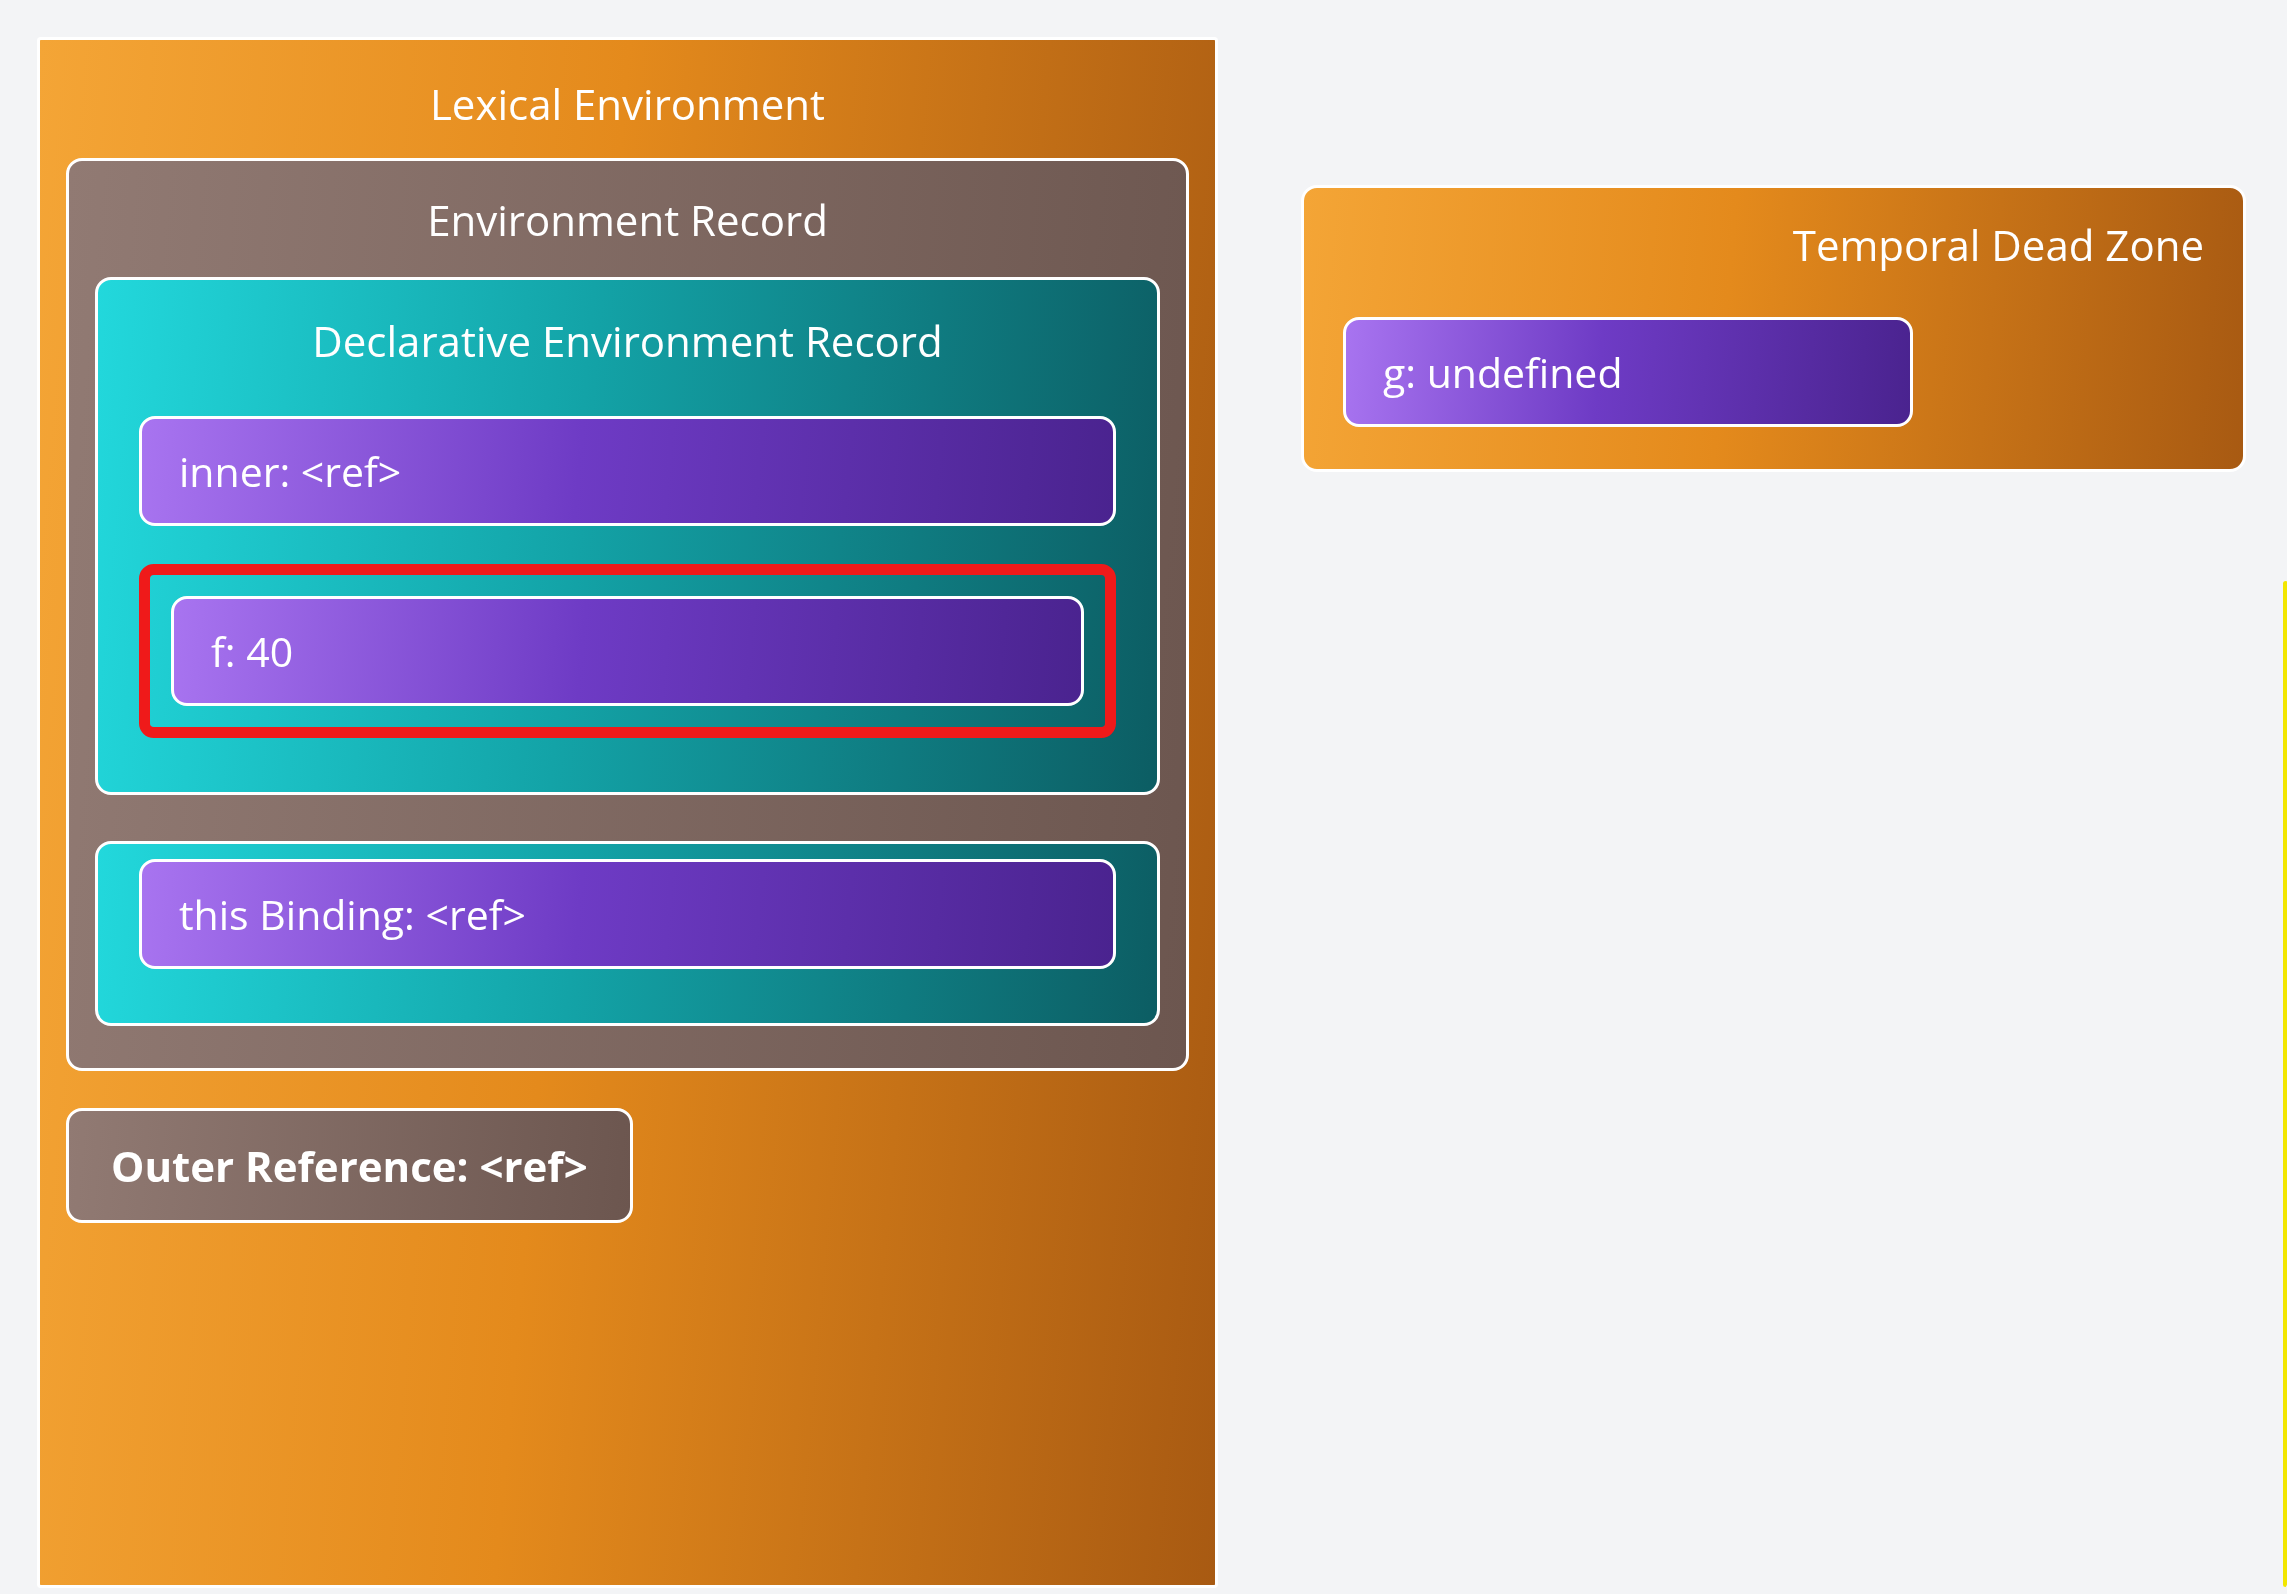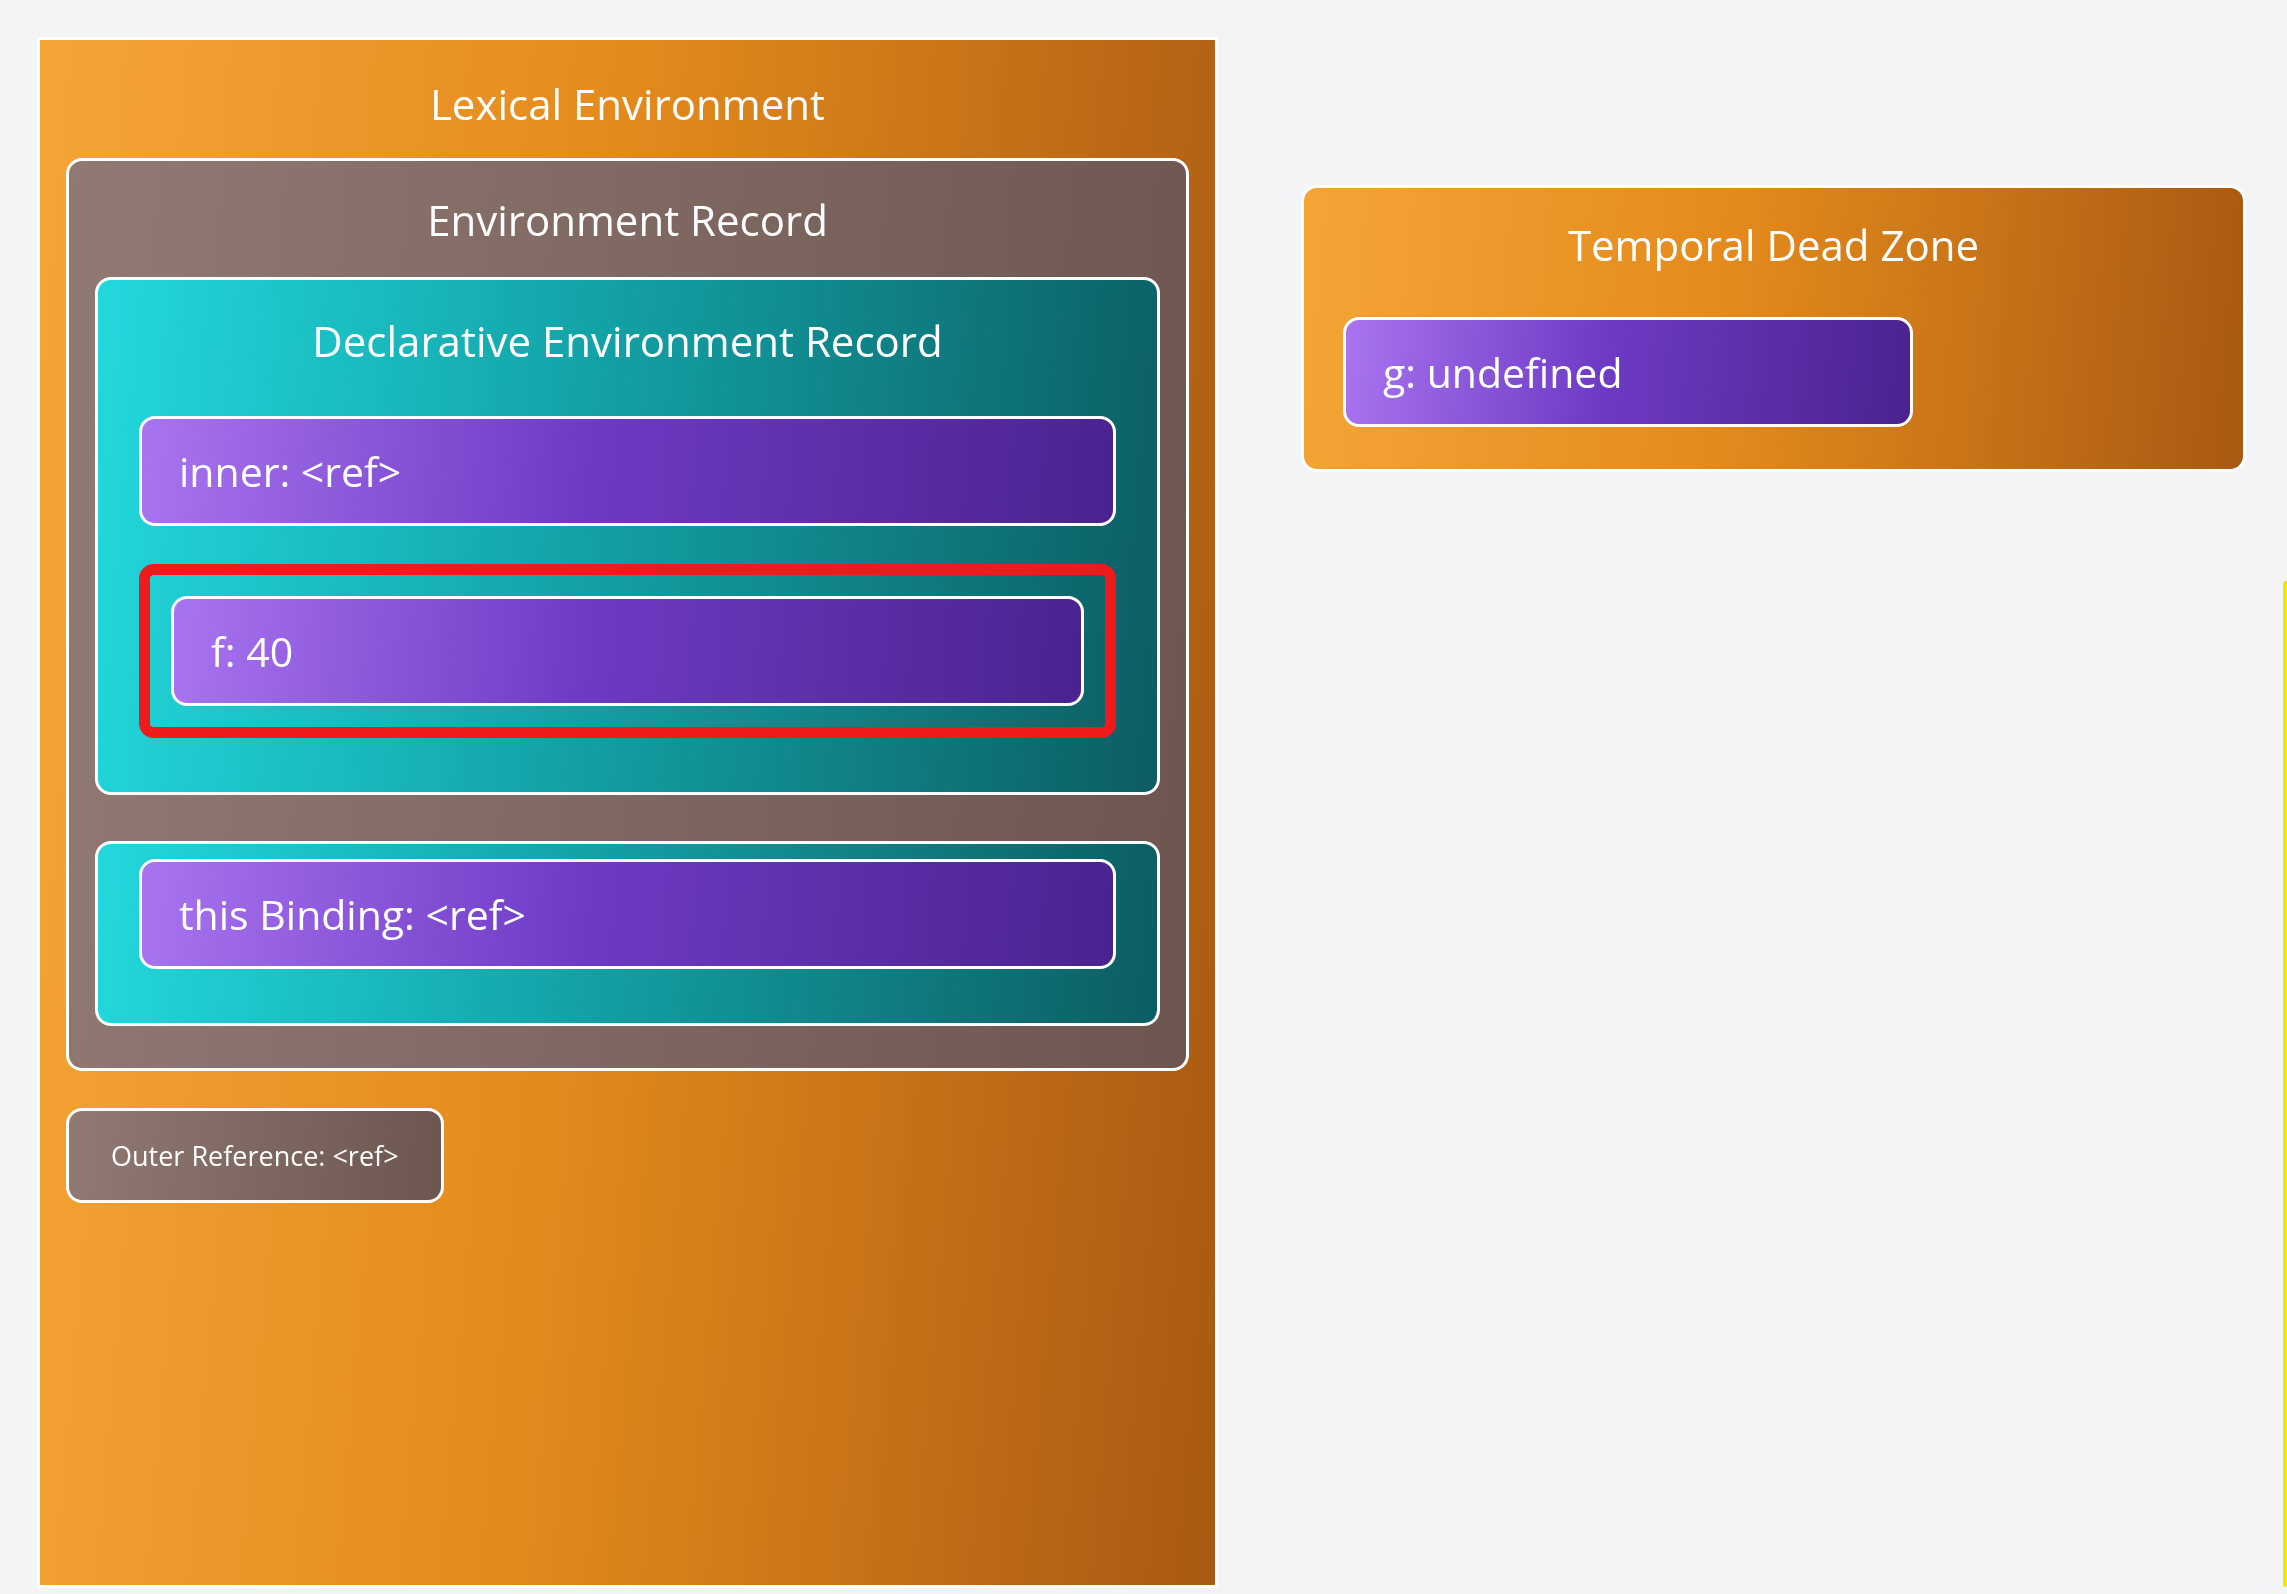--- a/index.html
+++ b/index.html
@@ -84,41 +84,41 @@
     padding: 21px;
     margin-top: 38px;
   }
   .highlight .entry { margin-top: 0; }
 
   
   .outer-ref {
     background: linear-gradient(95deg, #917a73 0%, #6c564f 100%);
     border: 3.7px solid #fff;
     color: #fff;
-    font-size: 27px;
-    font-weight: 400;
+    font-size: 42px;
+    font-weight: 700;
     padding: 26px 42px;
     margin-top: 37px;
     display: inline-block;
   }
 
   
   .tdz {
     position: absolute;
     left: 1301px;
     top: 185px;
     width: 945px;
     background: linear-gradient(95deg, #f4a536 0%, #e48a1c 45%, #a85a12 100%);
     border: 3.7px solid #fff;
     padding: 14.8px 39px 42px 39px;
   }
   .tdz-title {
     color: #fff;
     font-size: 42px;
-    text-align: center;
+    text-align: right;
     font-weight: 400;
     padding: 13px 0 28px 0;
   }
   .tdz .entry { width: 570px; }
 
   
   .edge {
     position: absolute;
     right: 0;
     top: 581px;

